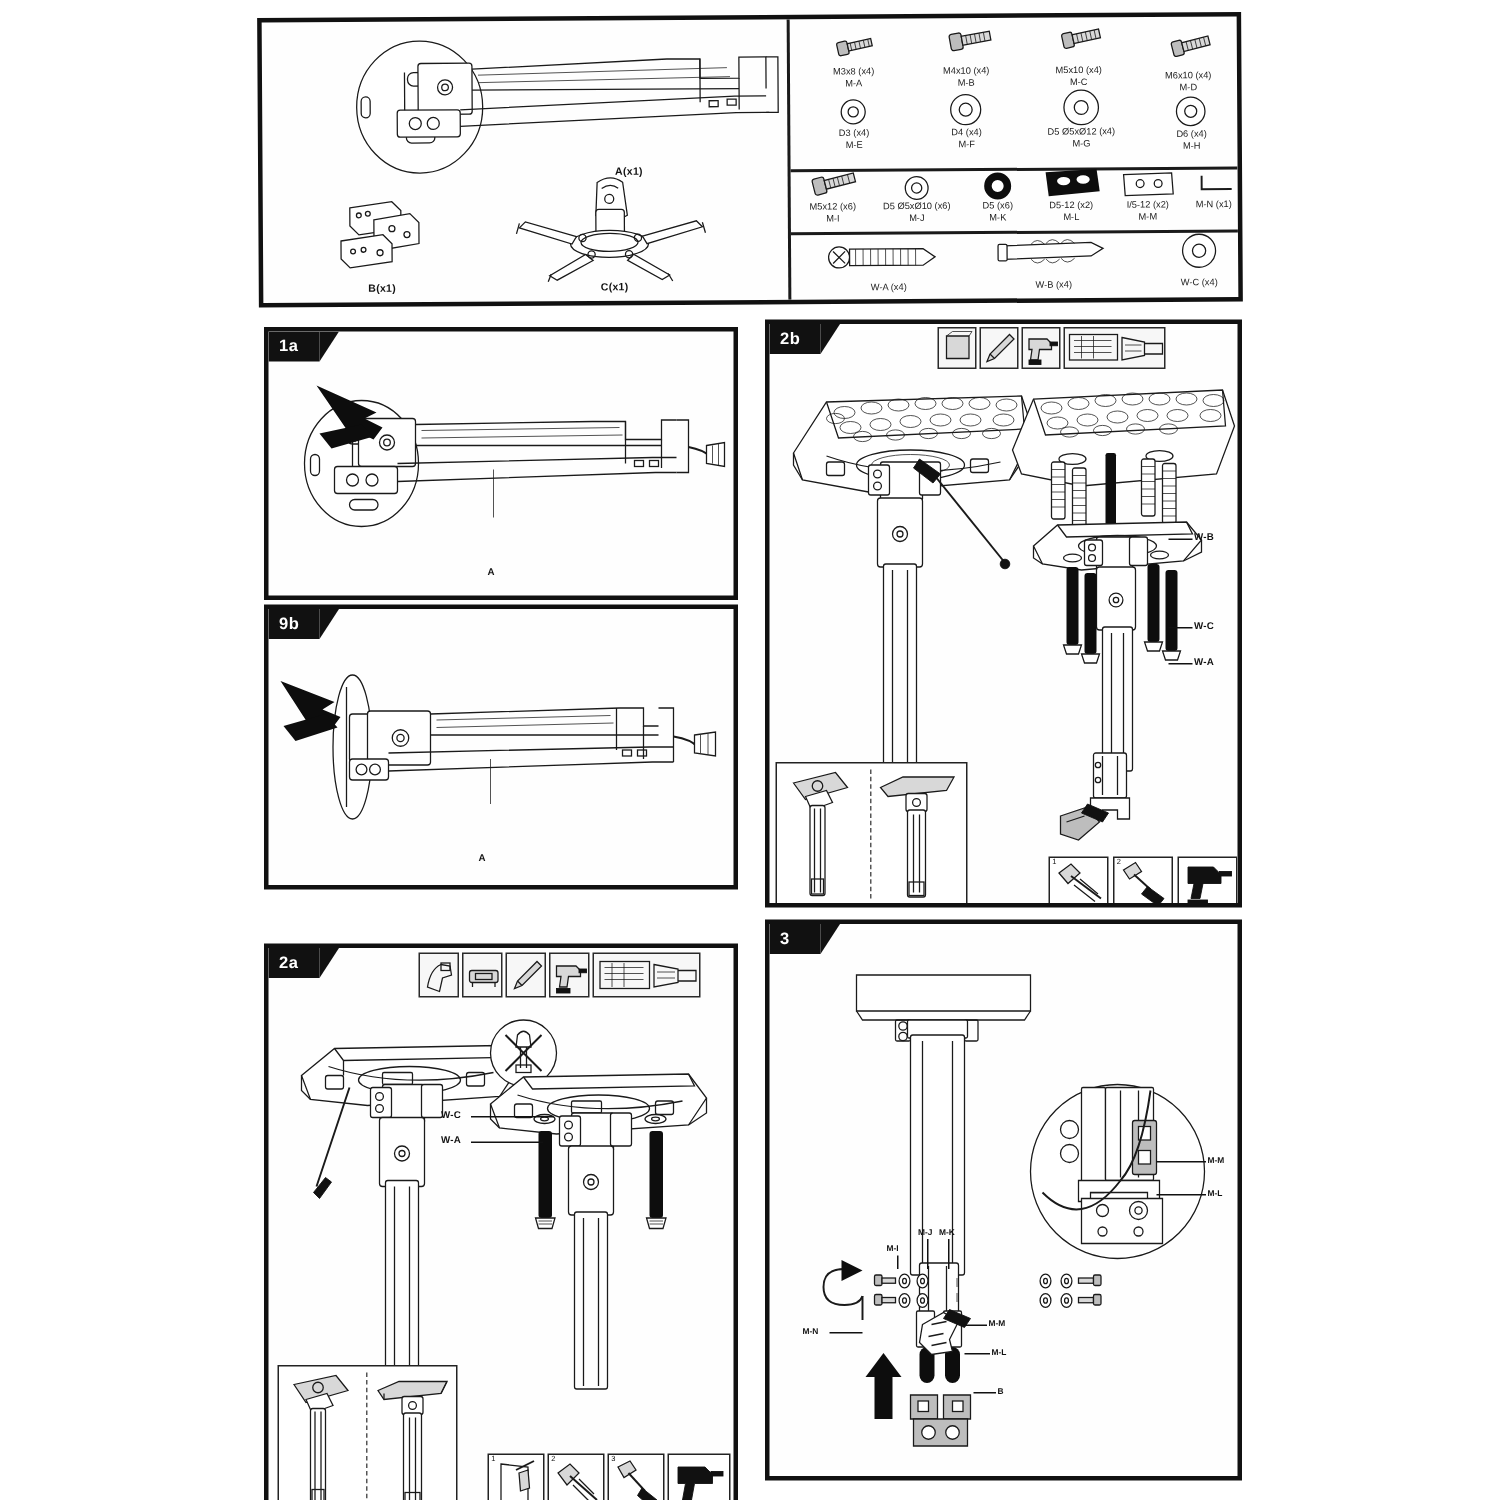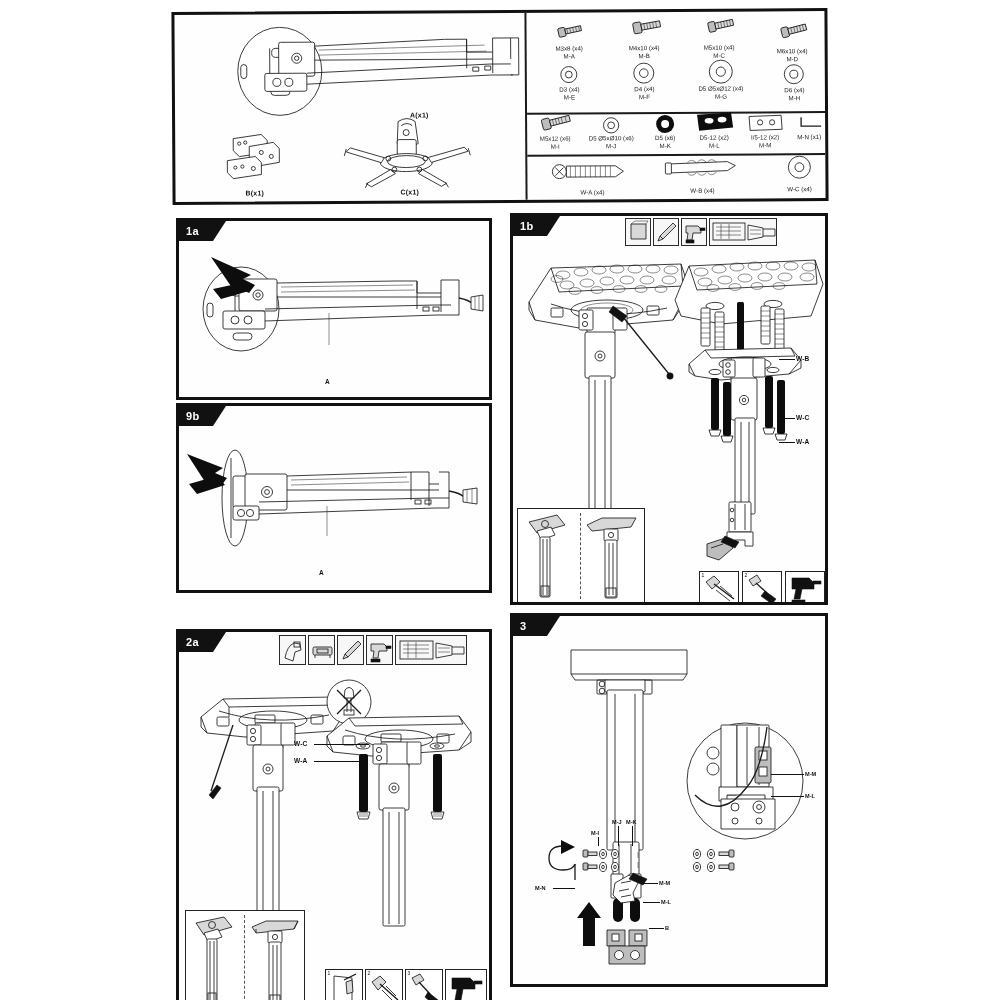--- a/index.html
+++ b/index.html
@@ -511,21 +511,21 @@
     <div class="seq" style="left:266px;top:337px;width:42px;height:40px;">
       <svg width="42" height="40" viewBox="0 0 42 40">
         <path class="fillk" d="M6 8 L24 8 L29 13 L29 19 L17 19 L15 30 L9 30 L11 19 L6 19 Z"></path>
         <rect class="fillk" x="28" y="11" width="8" height="3"></rect>
         <rect class="fillk" x="6" y="32" width="14" height="4"></rect>
       </svg>
     </div>
   </div>
 
   <div class="sheet" style="left:510px;top:213px;width:318px;height:392px;">
-    <div class="step-badge">1b</div>
+    <div class="step-badge">2b</div>
 
     <div class="toolstrip" style="left:112px;top:2px;height:28px;">
       <div class="toolbox" style="width:26px;">
         <svg width="26" height="26" viewBox="0 0 26 26">
             <path class="fillg" d="M5 5 L20 5 L20 20 L5 20 Z"></path>
             <path class="lnT" d="M5 5 L9 2 L22 2 L20 5"></path>
           </svg>
       </div>
       <div class="toolbox" style="width:26px;">
         <svg width="26" height="26" viewBox="0 0 26 26">

